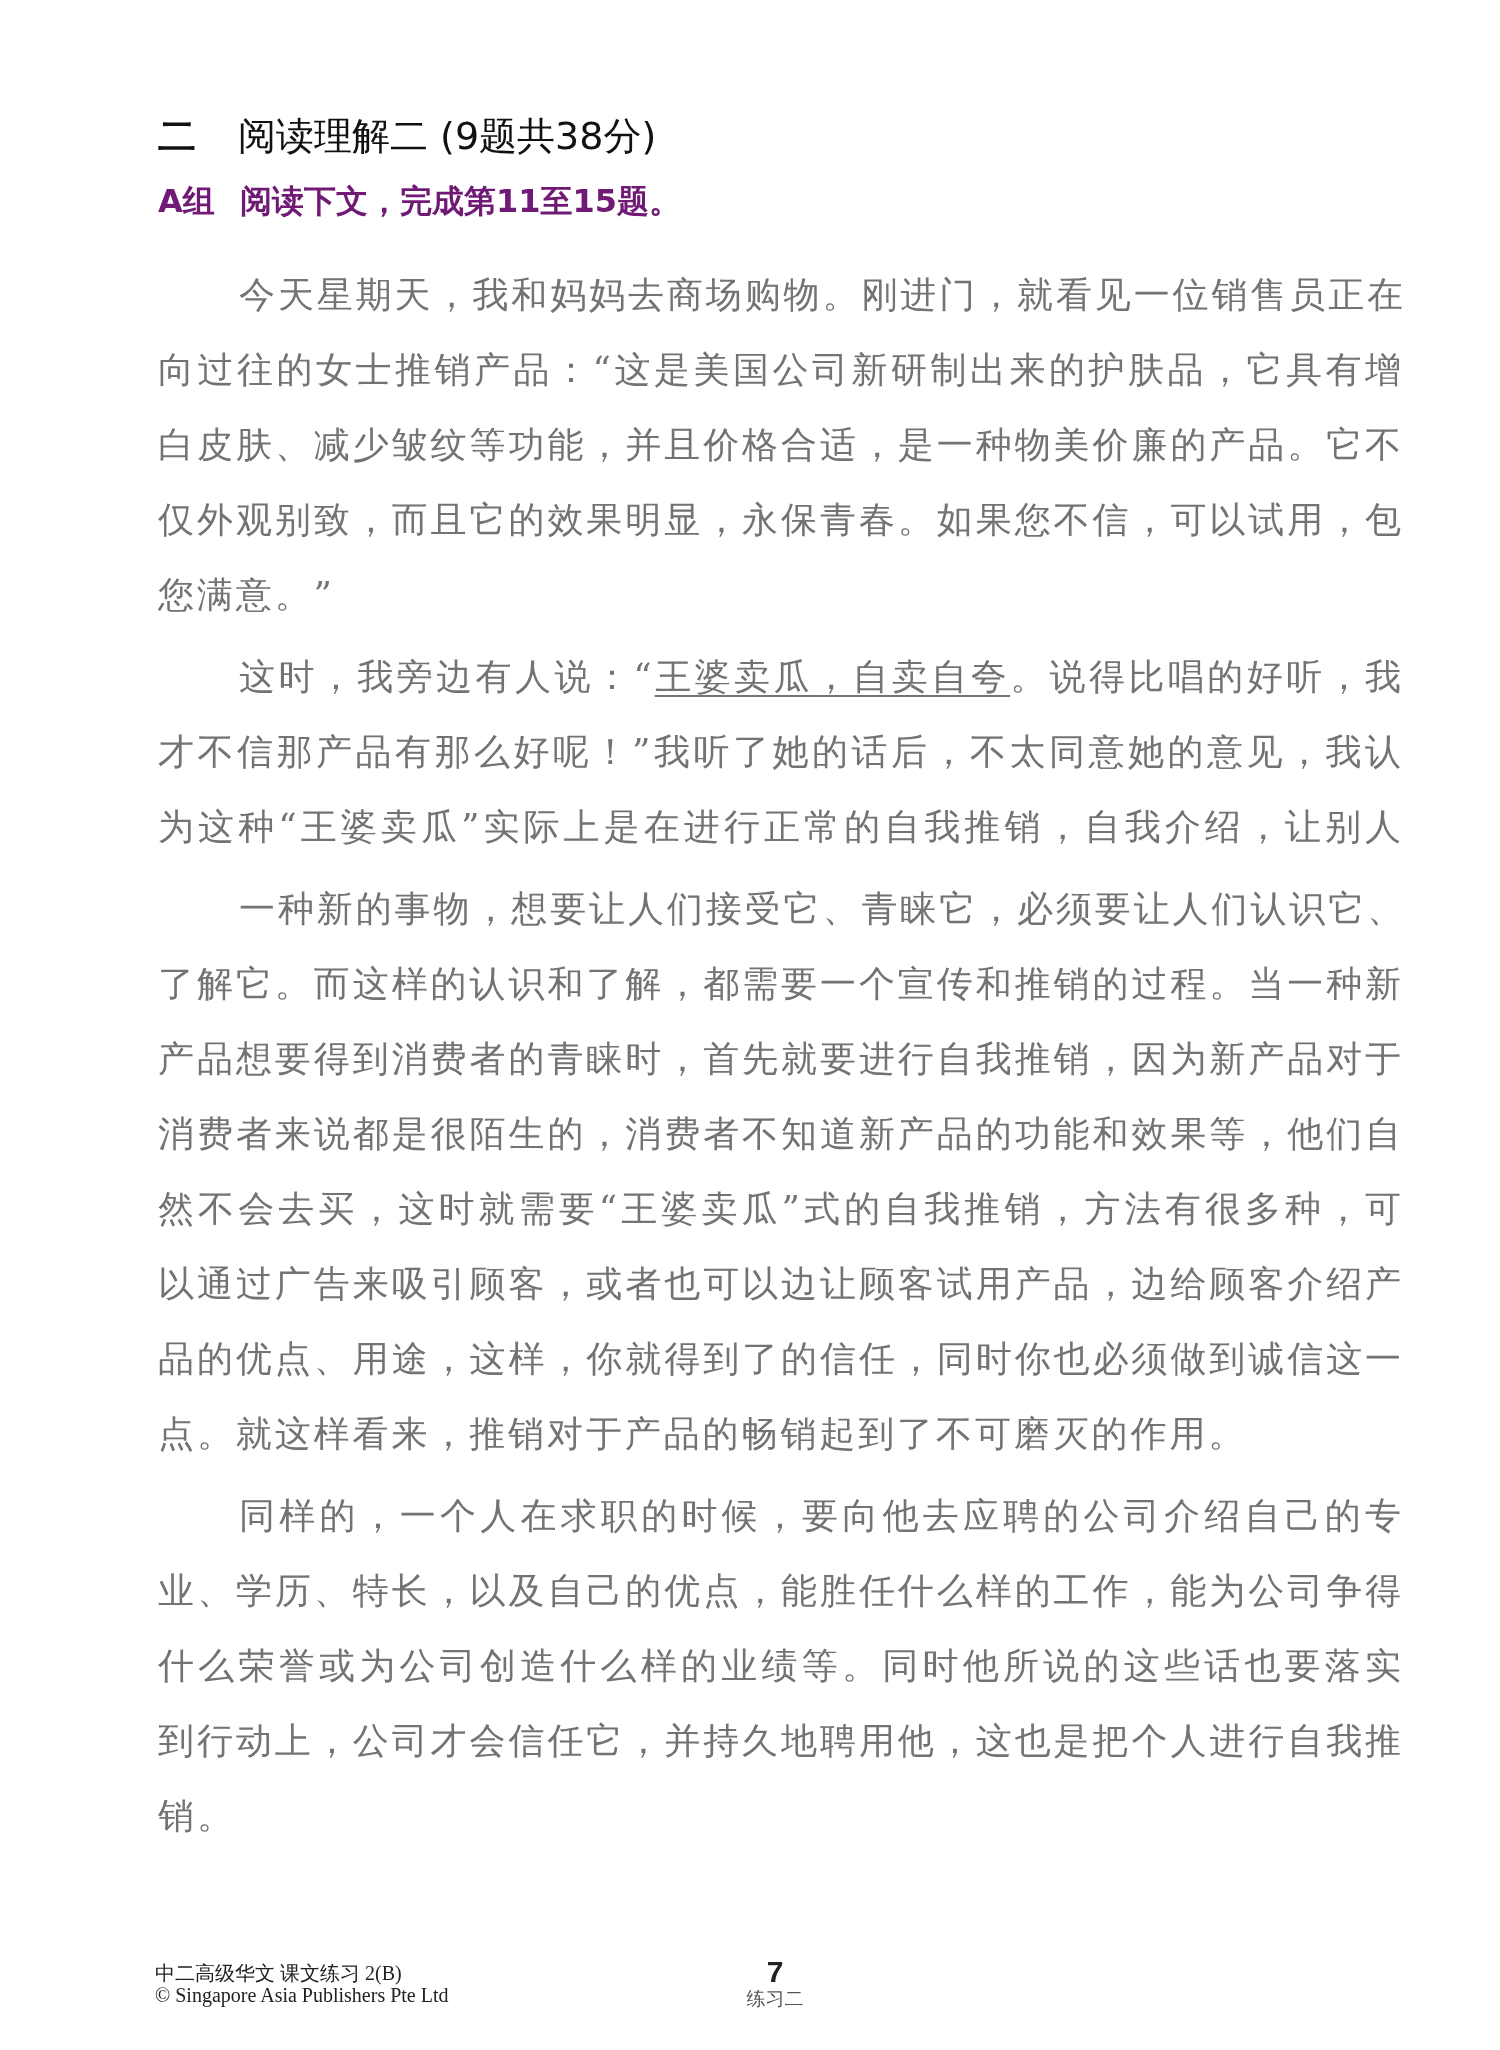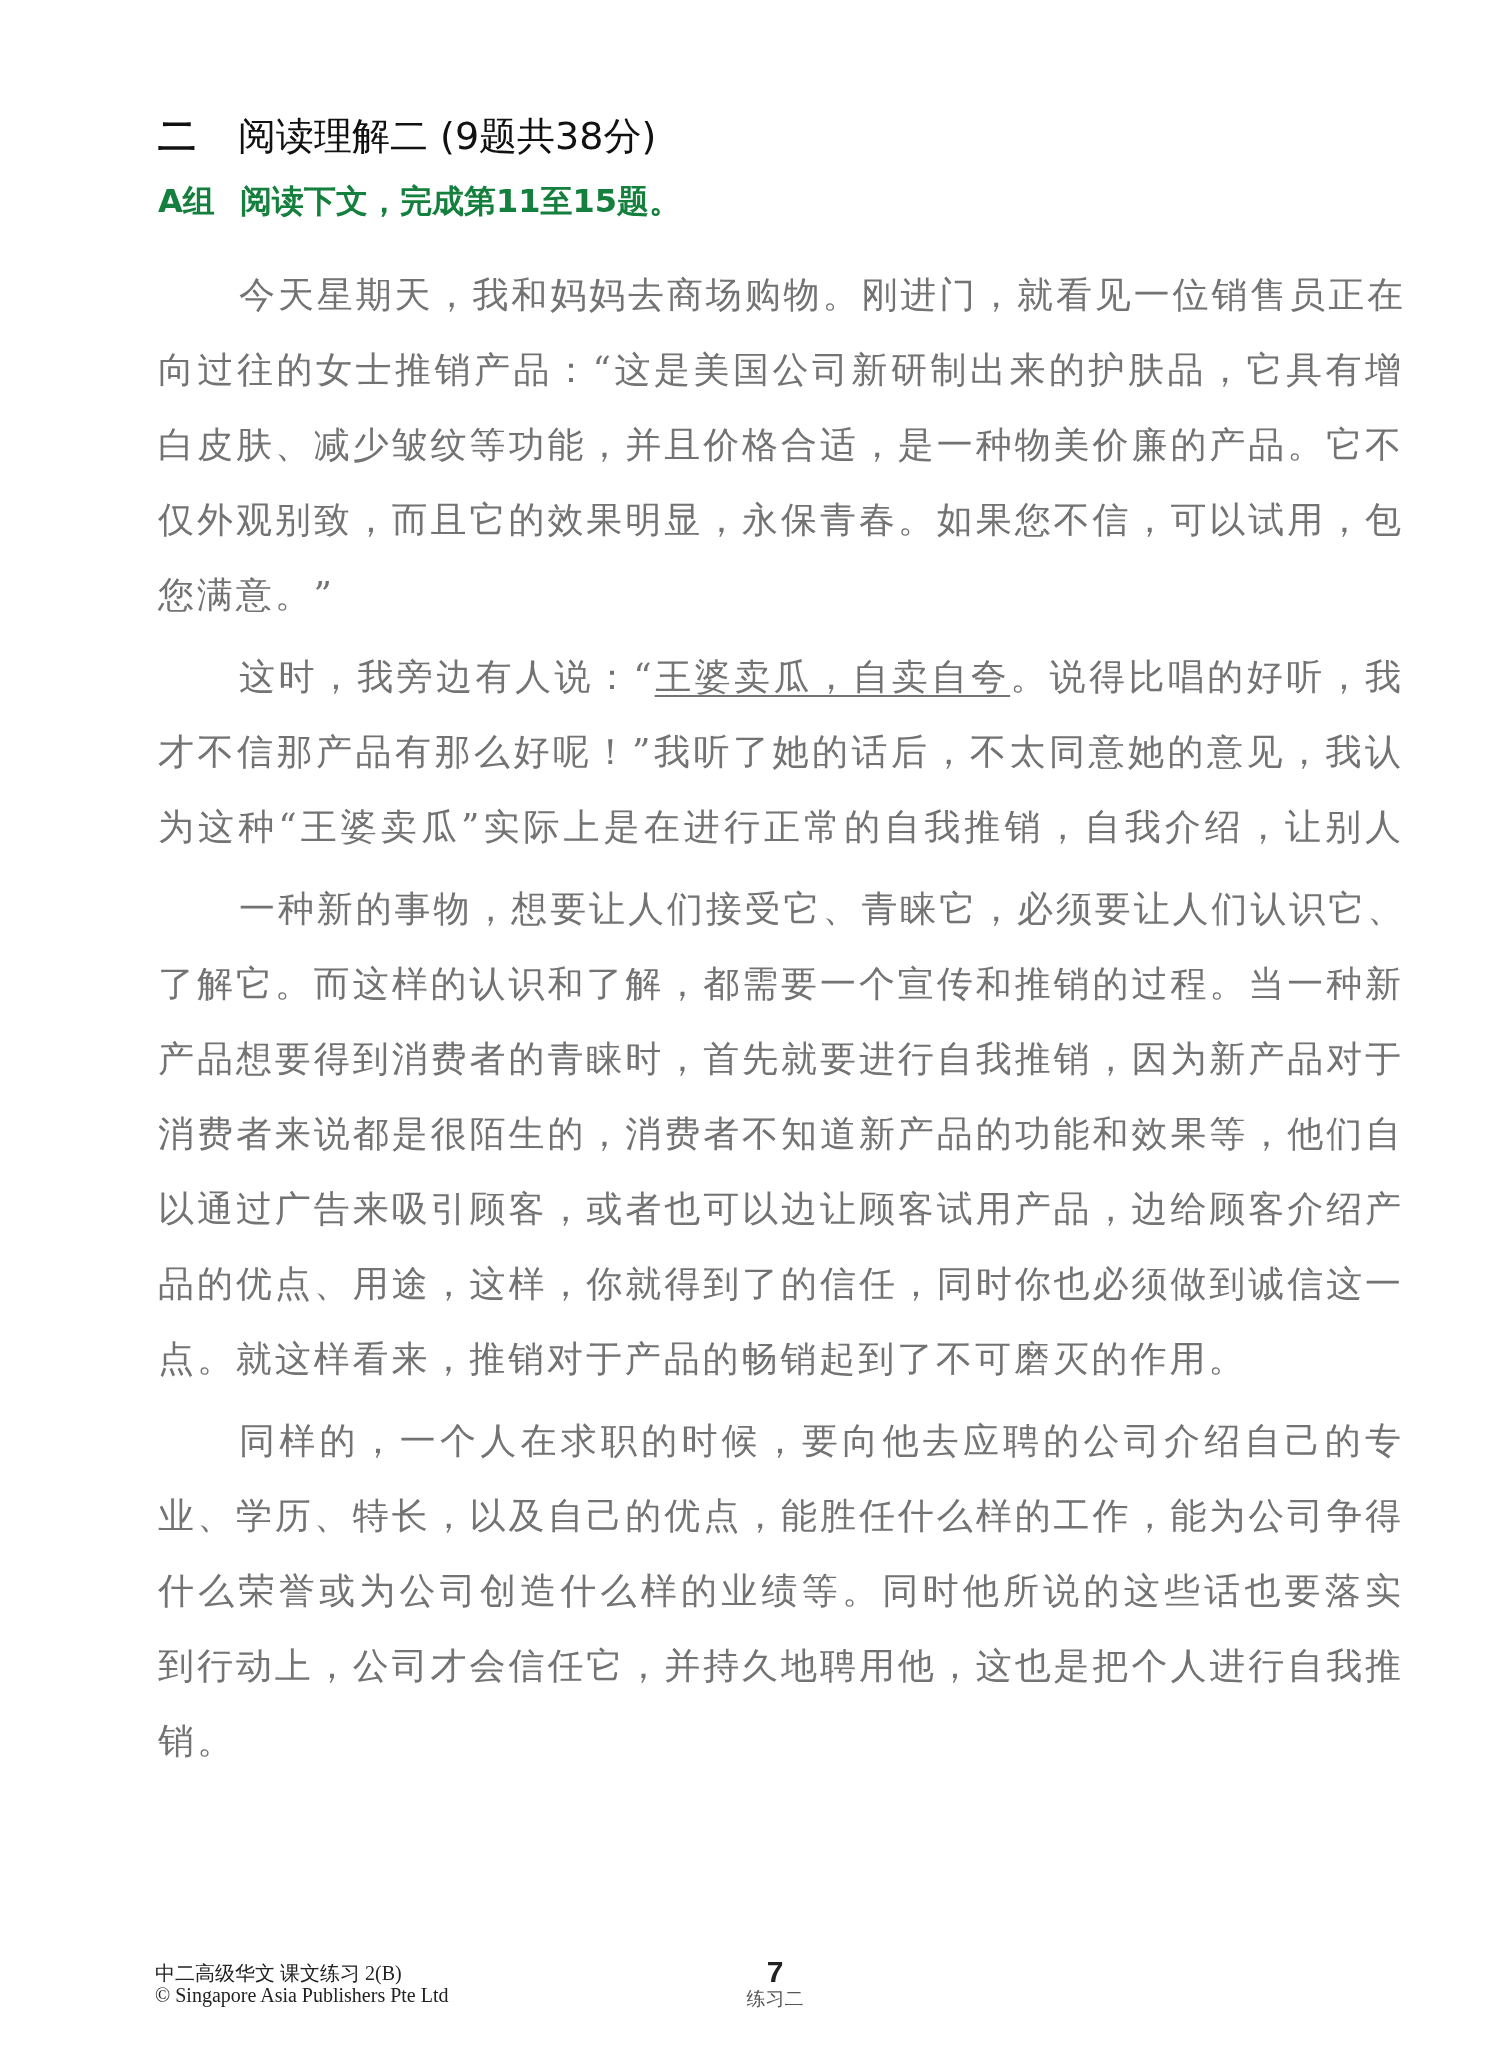--- a/index.html
+++ b/index.html
@@ -7,21 +7,21 @@
   .page { position: absolute; left: 0; top: 17px; width: 1500px; height: 2050px; }
   .heading {
     position: absolute; left: 158px; top: 97px;
     font-family: "DejaVu Sans", "Liberation Sans", sans-serif;
     font-size: 38px; line-height: 44px; color: #111; white-space: nowrap;
   }
   .heading .num { display: inline-block; width: 80px; font-weight: bold; }
   .subheading {
     position: absolute; left: 158px; top: 164px;
     font-family: "DejaVu Sans", "Liberation Sans", sans-serif;
-    font-size: 32px; line-height: 40px; font-weight: bold; color: #15803d; white-space: nowrap;
+    font-size: 32px; line-height: 40px; font-weight: bold; color: #701a75; white-space: nowrap;
   }
   .subheading .grp { display: inline-block; width: 82px; }
   .body-text {
     position: absolute; left: 158px; top: 240px; width: 1246px;
     font-family: "DejaVu Serif", "Liberation Serif", serif;
     font-size: 36px; color: #737373;
   }
   .para { margin: 0 0 7px 0; }
   .line {
     display: block; height: 75px; line-height: 75px; white-space: nowrap;
@@ -69,20 +69,21 @@
       <span class="line indent"><span>这时，我旁边有人说：“</span><span class="ul">王婆卖瓜，自卖自夸</span><span>。说得比唱的好听，我</span></span>
       <span class="line">才不信那产品有那么好呢！”我听了她的话后，不太同意她的意见，我认</span>
       <span class="line">为这种“王婆卖瓜”实际上是在进行正常的自我推销，自我介绍，让别人</span>
     </div>
 
     <div class="para">
       <span class="line indent">一种新的事物，想要让人们接受它、青睐它，必须要让人们认识它、</span>
       <span class="line">了解它。而这样的认识和了解，都需要一个宣传和推销的过程。当一种新</span>
       <span class="line">产品想要得到消费者的青睐时，首先就要进行自我推销，因为新产品对于</span>
       <span class="line">消费者来说都是很陌生的，消费者不知道新产品的功能和效果等，他们自</span>
+      <span class="line">然不会去买，这时就需要“王婆卖瓜”式的自我推销，方法有很多种，可</span>
       <span class="line">以通过广告来吸引顾客，或者也可以边让顾客试用产品，边给顾客介绍产</span>
       <span class="line">品的优点、用途，这样，你就得到了的信任，同时你也必须做到诚信这一</span>
       <span class="line last">点。就这样看来，推销对于产品的畅销起到了不可磨灭的作用。</span>
     </div>
 
     <div class="para">
       <span class="line indent">同样的，一个人在求职的时候，要向他去应聘的公司介绍自己的专</span>
       <span class="line">业、学历、特长，以及自己的优点，能胜任什么样的工作，能为公司争得</span>
       <span class="line">什么荣誉或为公司创造什么样的业绩等。同时他所说的这些话也要落实</span>
       <span class="line">到行动上，公司才会信任它，并持久地聘用他，这也是把个人进行自我推</span>

